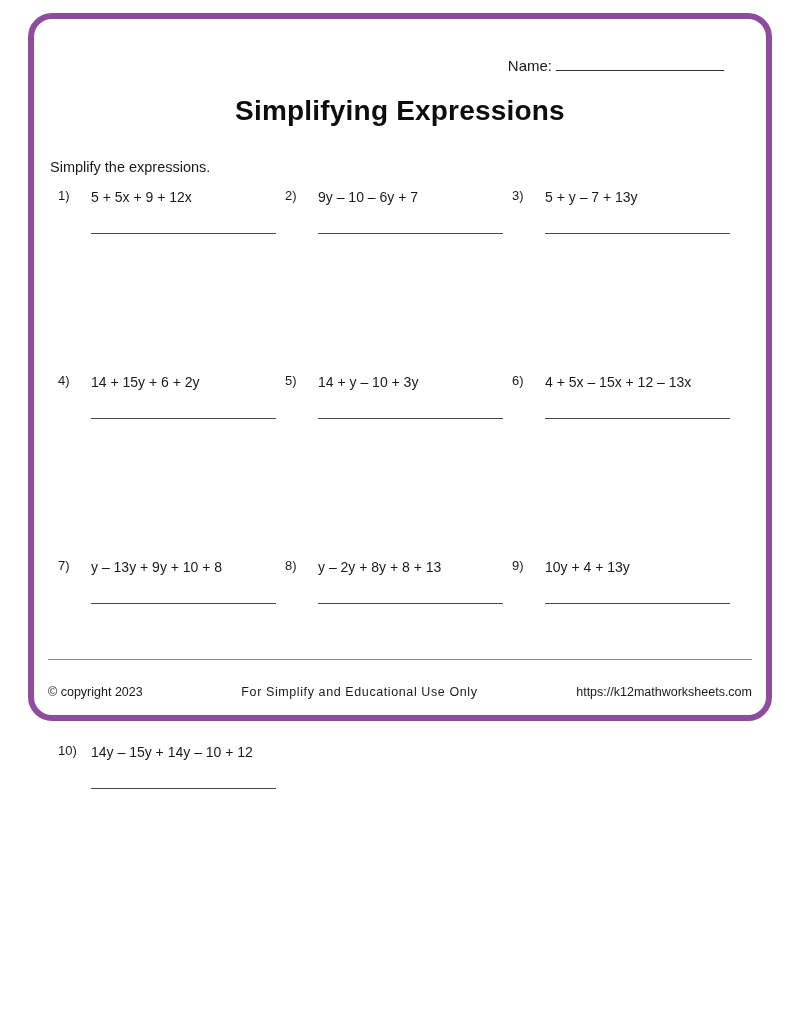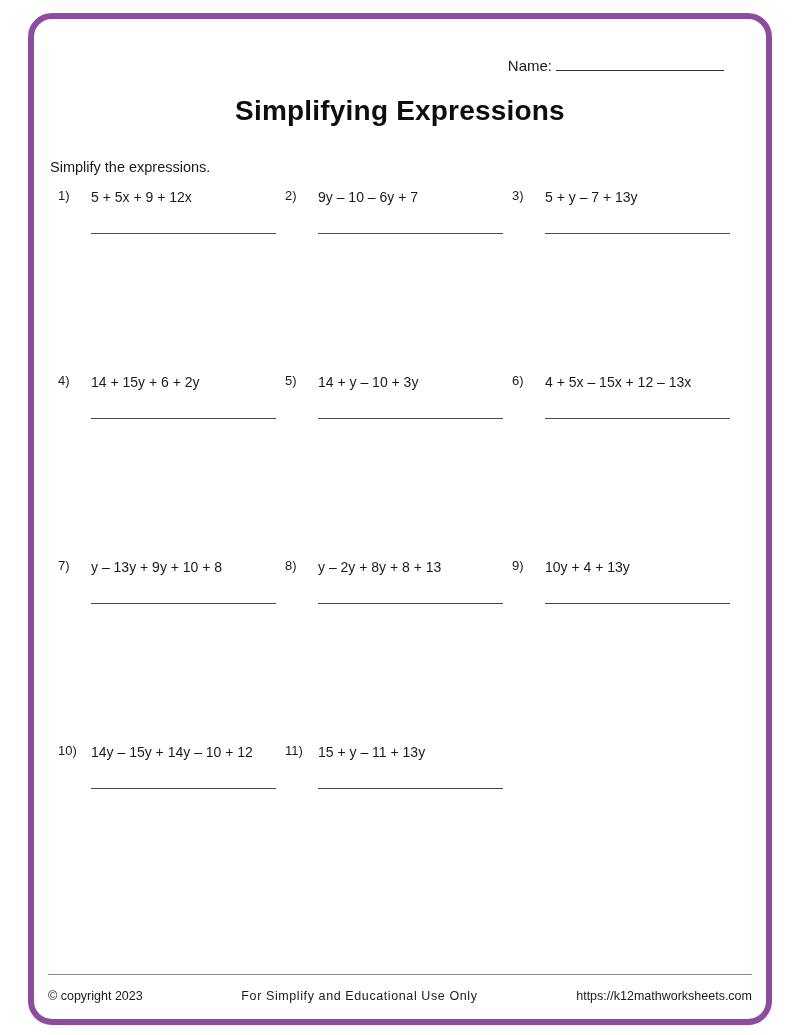--- a/index.html
+++ b/index.html
@@ -6,21 +6,21 @@
   html, body {
     width: 800px; height: 1035px;
     background: #ffffff;
     font-family: "Liberation Sans", sans-serif;
     color: #1a1a1a;
     position: relative;
   }
   .frame {
     position: absolute;
     left: 28px; top: 13px;
-    width: 744px; height: 1012px;
+    width: 744px; height: 708px;
     border: 6px solid #8e4c9e;
     border-radius: 24px;
     background: #ffffff;
   }
   .name-row {
     margin-top: 38px;
     padding-right: 42px;
     text-align: right;
     font-size: 15px;
   }
@@ -69,21 +69,21 @@
     margin: 28px 0 0 33px;
     width: 185px;
     border-bottom: 1.3px solid #4a4a4a;
     height: 0;
   }
   .footer {
     position: absolute;
     left: 14px; right: 14px;
     bottom: 16px;
     border-top: 1px solid #888888;
-    padding-top: 14px;
+    padding-top: 25px;
     display: flex;
     justify-content: space-between;
     align-items: baseline;
     font-size: 12.5px;
     color: #1a1a1a;
   }
   .footer .usage { letter-spacing: 0.6px; }
 </style>
 </head>
 <body>
@@ -173,27 +173,20 @@
     </div>
 
     <div class="problem">
       <div class="problem-head">
         <span class="problem-num">10)</span>
         <span class="problem-expr">14y – 15y + 14y – 10 + 12</span>
       </div>
       <div class="answer-line" style="border-bottom-color: rgb(74, 74, 74);"></div>
     </div>
 
-    <div class="problem">
-      <div class="problem-head">
-        <span class="problem-num">11)</span>
-        <span class="problem-expr">15 + y – 11 + 13y</span>
-      </div>
-      <div class="answer-line" style="border-bottom-color: rgb(74, 74, 74);"></div>
-    </div>
 
 
   </div>
 
   <div class="footer">
     <span>© copyright 2023</span>
     <span class="usage">For Simplify and Educational Use Only</span>
     <span>https://k12mathworksheets.com</span>
   </div>
 

